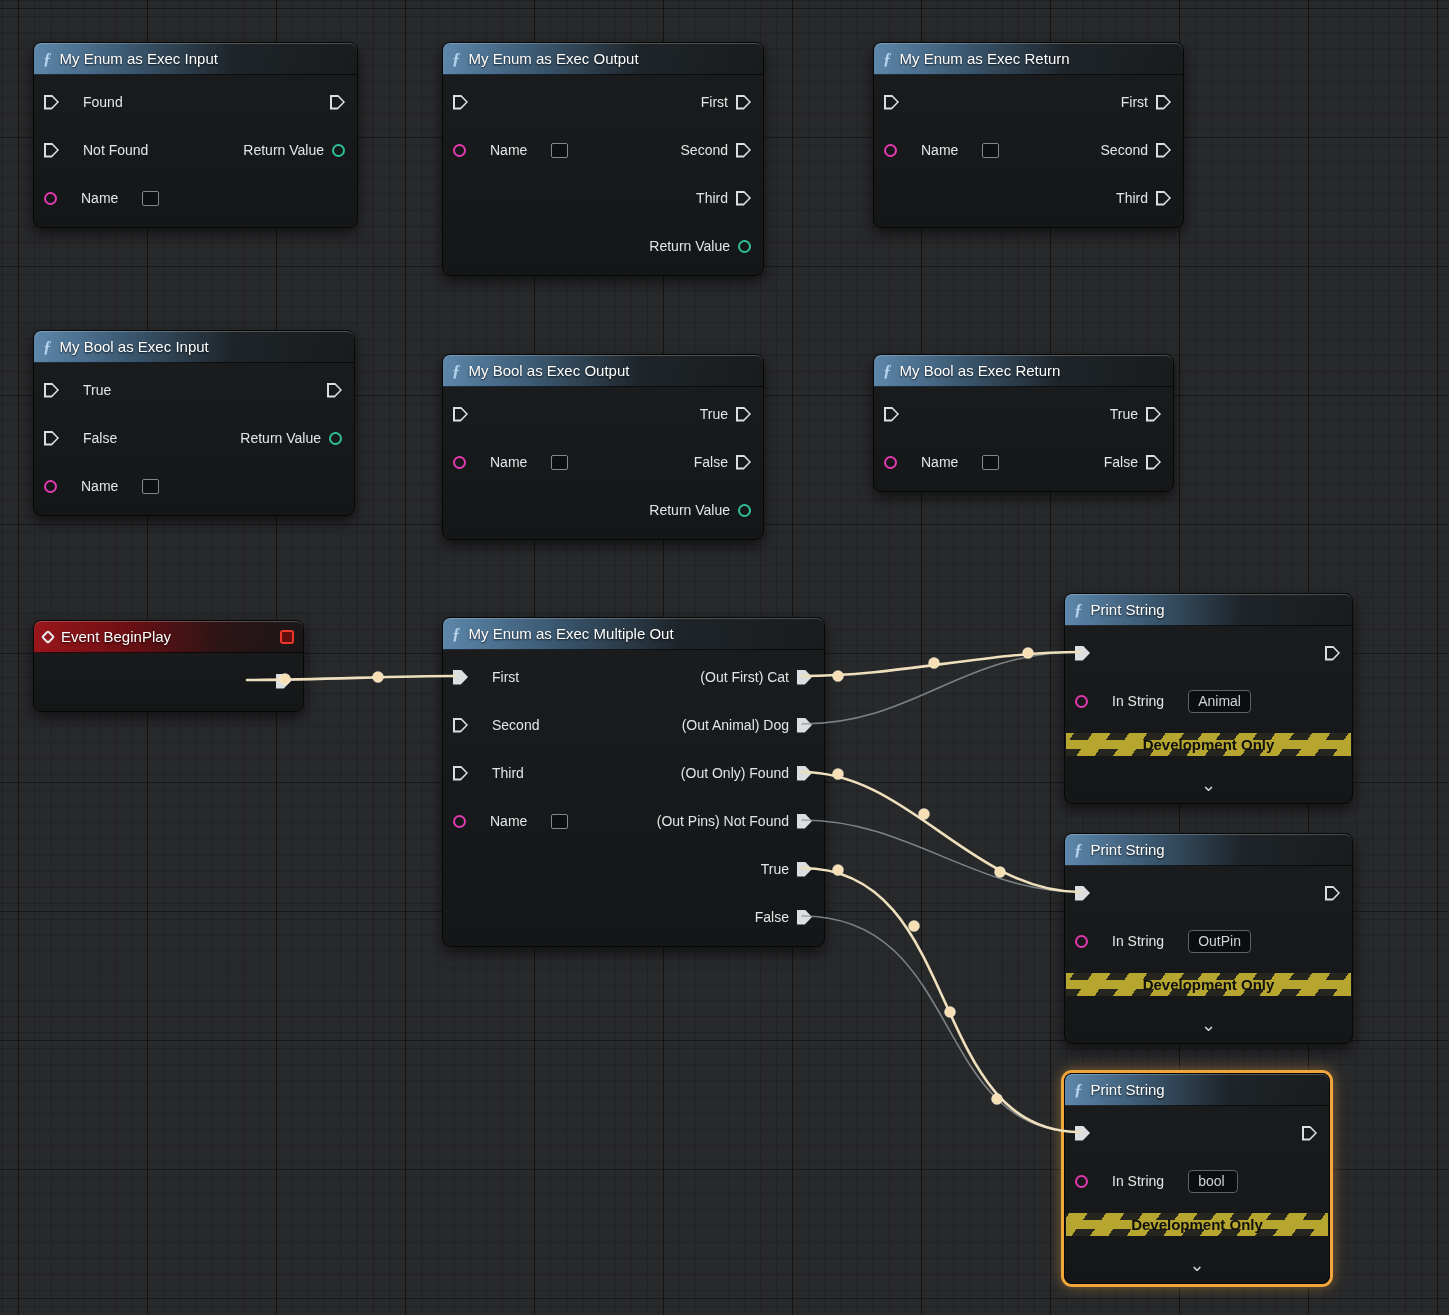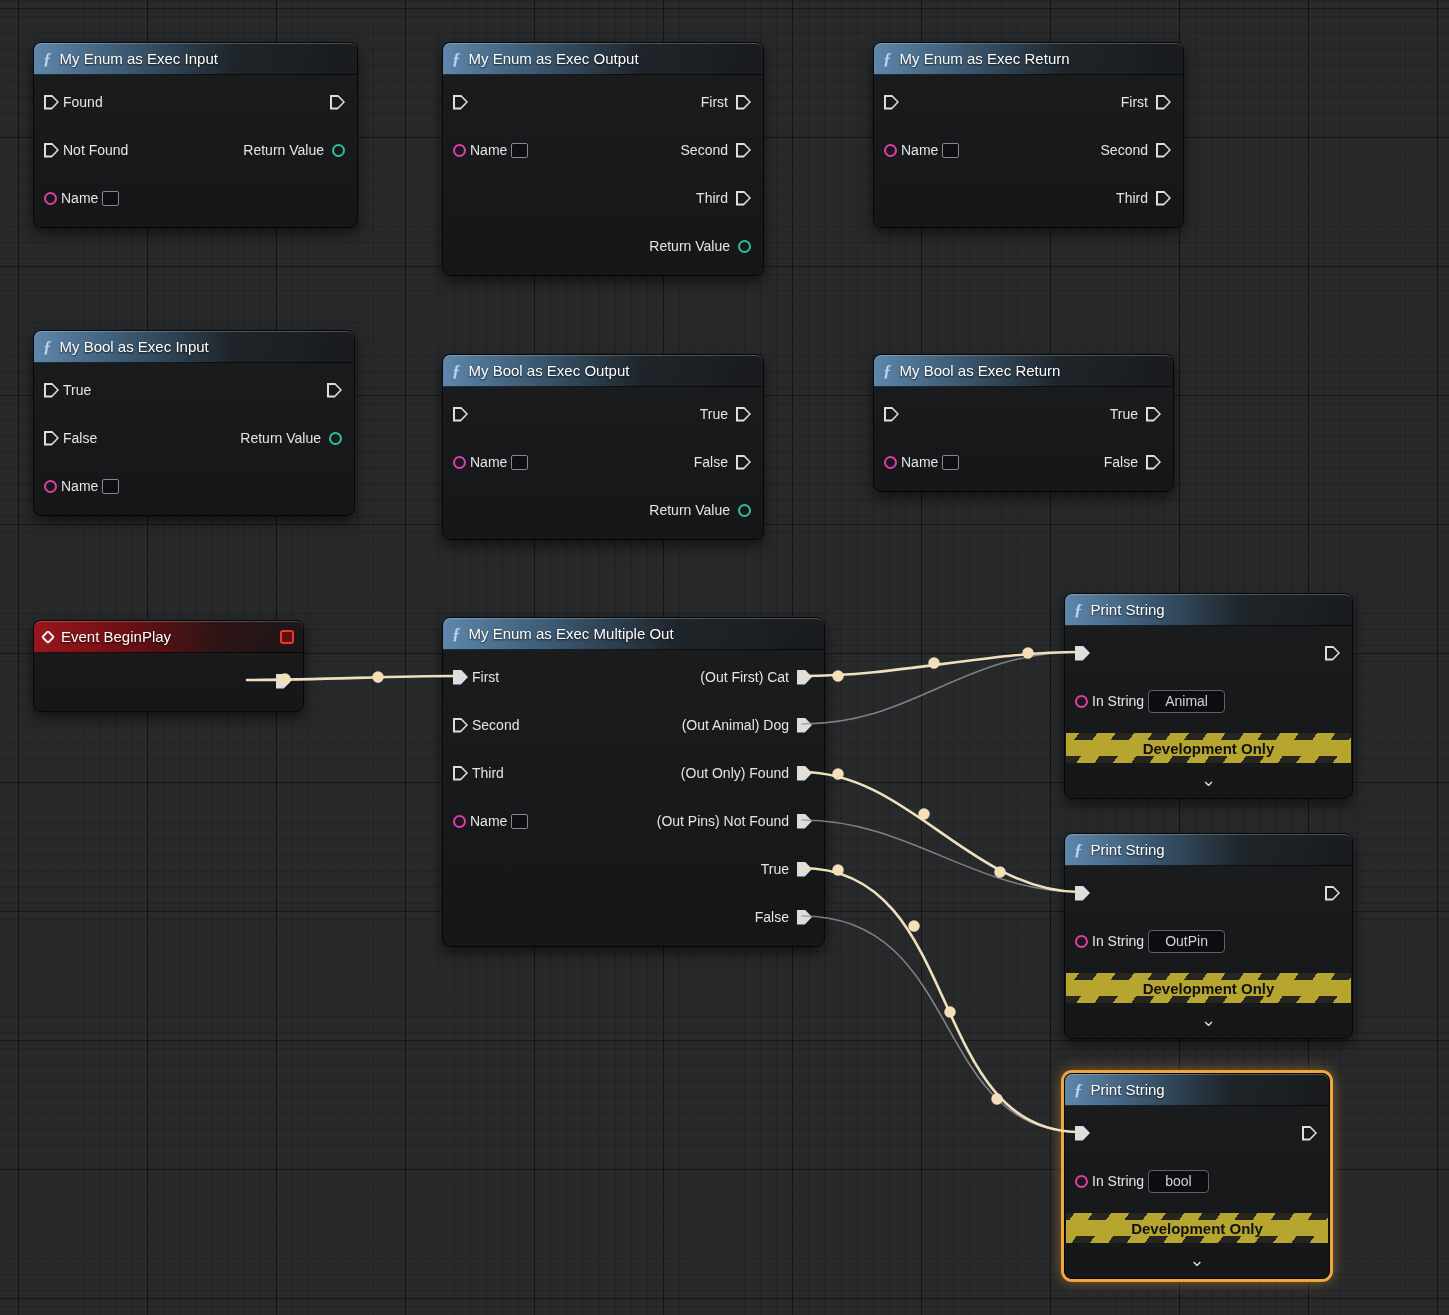--- a/index.html
+++ b/index.html
@@ -29,35 +29,35 @@
     box-shadow:inset 0 1px 0 rgba(255,255,255,.22)}
   .ev{background:linear-gradient(90deg,#99161b 0,#701014 32%,rgba(60,16,18,.6) 68%,rgba(30,14,15,.28) 100%);
     box-shadow:inset 0 1px 0 rgba(255,255,255,.22)}
   .title{color:#fff;font-weight:normal;font-size:15px;white-space:nowrap;text-shadow:0 1px 2px rgba(0,0,0,.8)}
   .ficon{color:#b5d2ea;font-style:italic;font-family:"Liberation Serif",serif;font-size:17px;font-weight:bold;line-height:1}
   .ediamond{width:10px;height:10px;border:2px solid #e8eaec;border-radius:2px;transform:rotate(45deg);flex:none}
   .redbox{width:14px;height:14px;margin-left:auto;border:2px solid #f0352b;background:#5e0f0c;border-radius:3px;flex:none}
 
   .body{padding:3px 0 5px}
   .row{display:flex;align-items:center;height:48px;padding:0 12px 0 10px}
-  .cl{display:flex;align-items:center;gap:4px}
+  .cl{display:flex;align-items:center;gap:24px}
   .cr{display:flex;align-items:center;gap:8px;margin-left:auto}
   .lbl{color:#e3e5e6;font-size:14px;white-space:nowrap}
 
   .ex{width:15px;height:15px;flex:none;clip-path:polygon(0 0,52% 0,100% 50%,52% 100%,0 100%);
     background:#dcdedf;position:relative}
   .ex.h::after{content:"";position:absolute;left:2px;top:2px;right:2px;bottom:2px;
     clip-path:polygon(0 0,50% 0,100% 50%,50% 100%,0 100%);background:#17191a}
   .pc{width:13px;height:13px;flex:none;border-radius:50%;border:2px solid #e23bb0}
   .pc.teal{border-color:#2fbf9a}
   .mini{width:17px;height:15px;border:1px solid #84888b;background:#0e0f10;border-radius:2px;flex:none}
-  .vbox{min-width:50px;padding:0 16px;height:23px;line-height:21px;border:1px solid #5d6164;
-    background:#0c0d0e;border-radius:4px;color:#cfd2d4;font-size:14px;text-align:right;white-space:nowrap}
-
-  .banner{height:30px;margin:8px 1px 4px;position:relative;display:flex;align-items:center;justify-content:center;
+  .vbox{min-width:50px;padding:0 9px;height:23px;line-height:21px;border:1px solid #5d6164;
+    background:#0c0d0e;border-radius:4px;color:#cfd2d4;font-size:14px;text-align:left;white-space:nowrap}
+
+  .banner{height:23px;margin:8px 1px 16px;position:relative;display:flex;align-items:center;justify-content:center;
     background:repeating-linear-gradient(-55deg,#b6a52e 0 15px,#26261e 15px 30px)}
   .banner::before{content:"";position:absolute;left:0;right:0;top:7px;bottom:7px;background:#b6a52e}
   .banner span{position:relative;color:#101010;font-weight:bold;font-size:15px}
   .chev{height:26px;display:flex;align-items:center;justify-content:center;color:#d7dadb;font-size:18px;line-height:1}
 </style>
 </head>
 <body>
 
 <div id="canvas">
 

